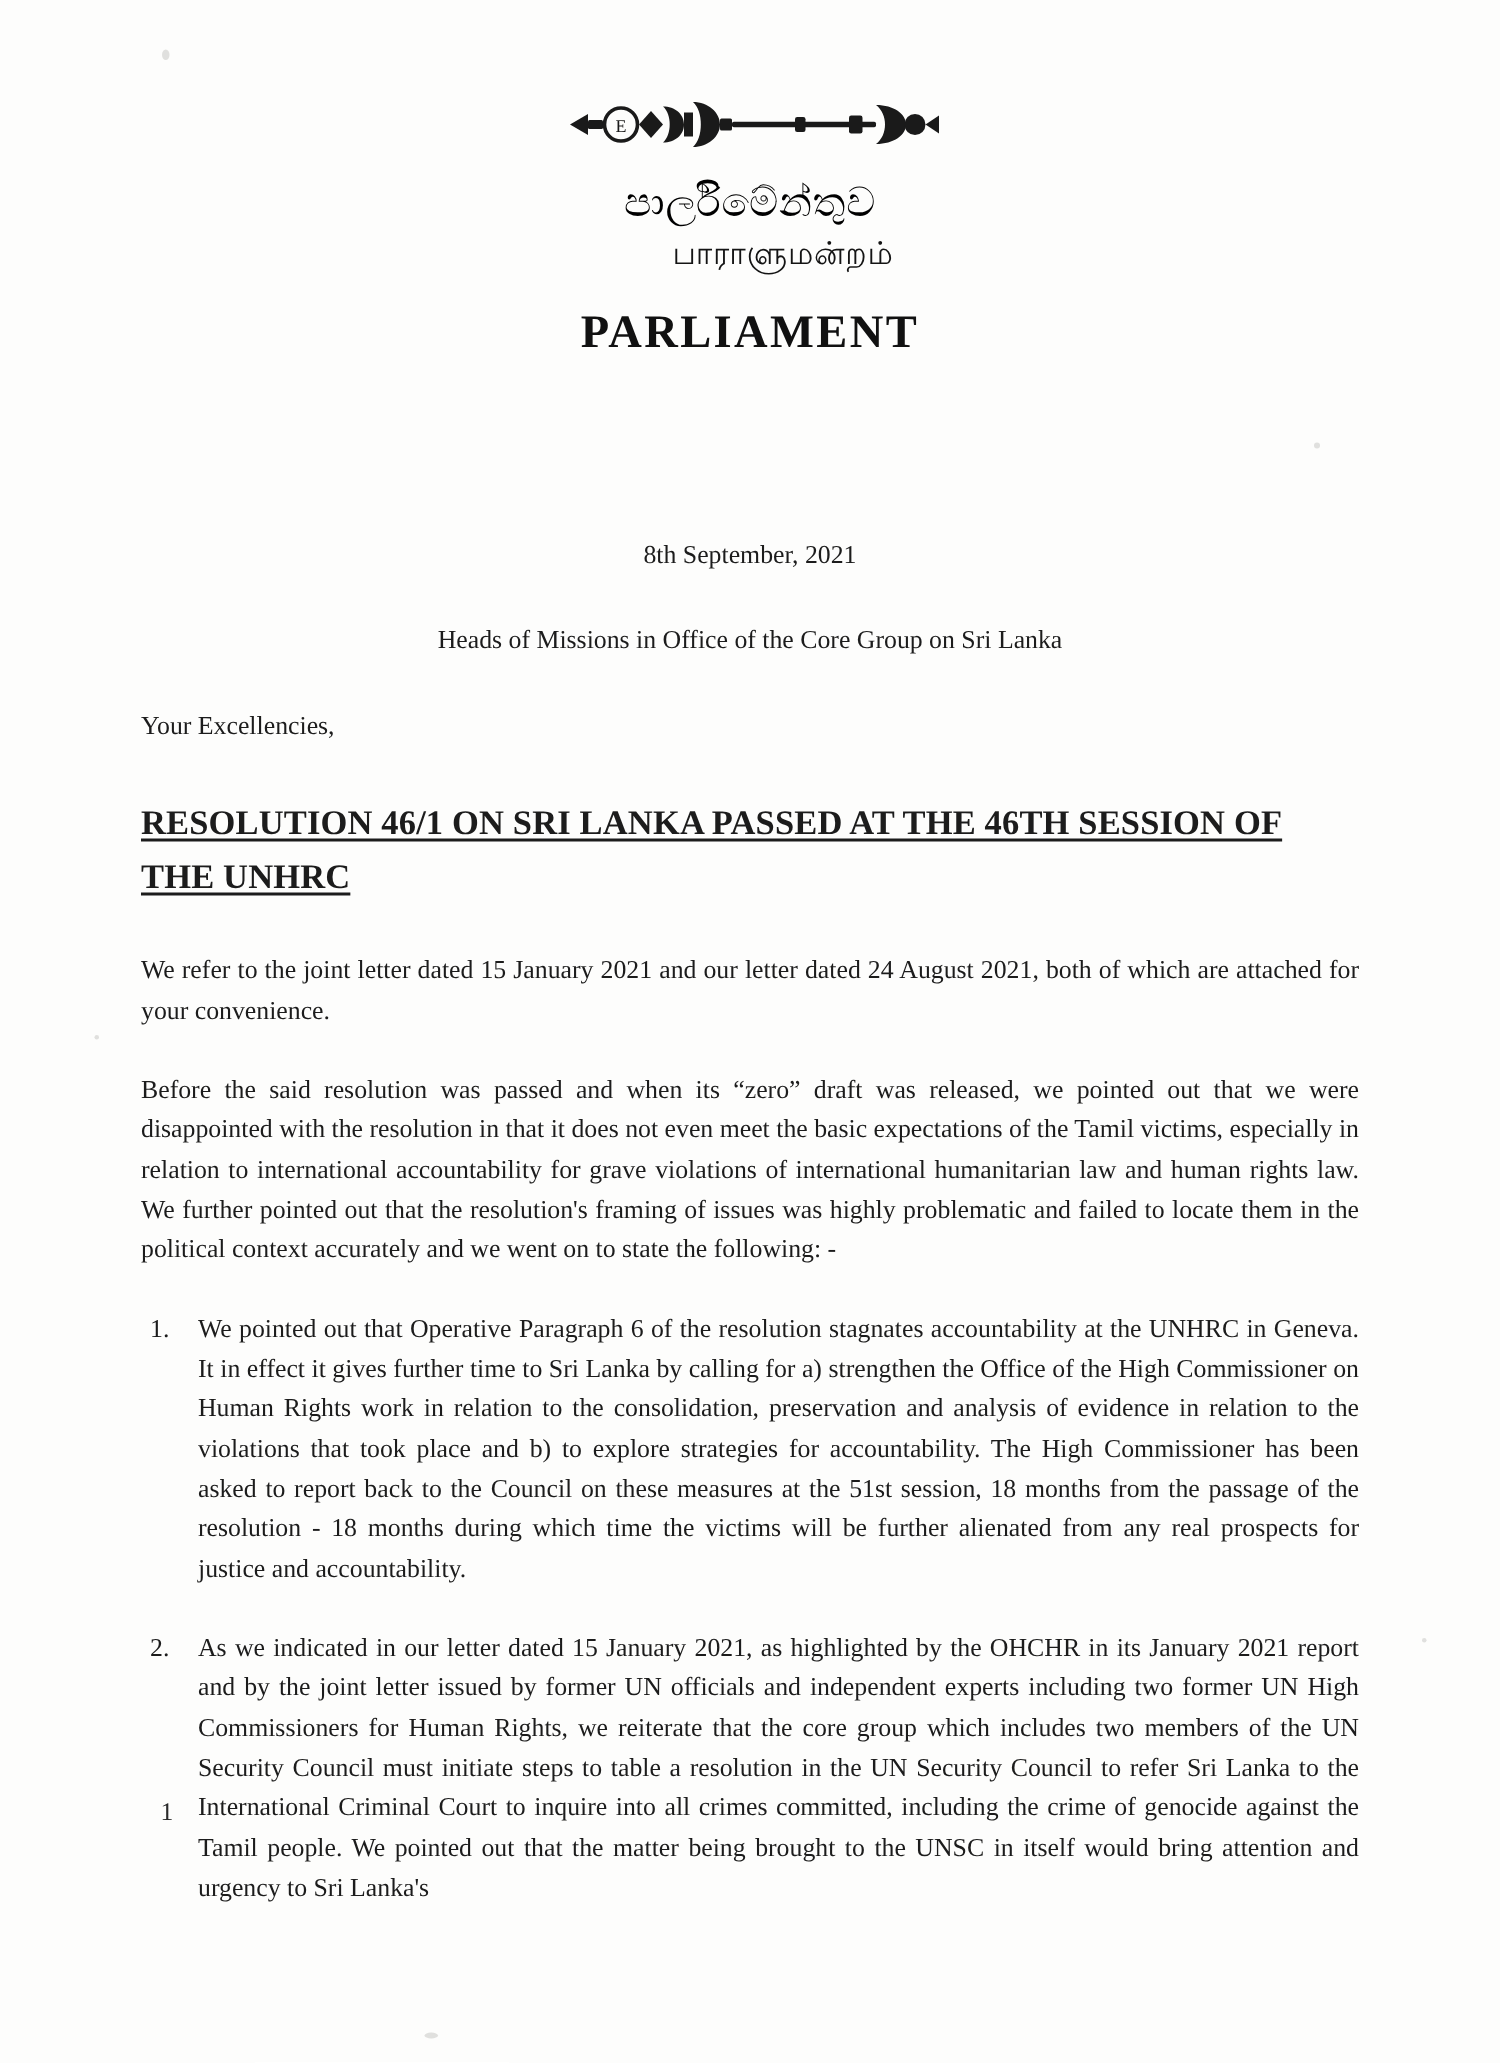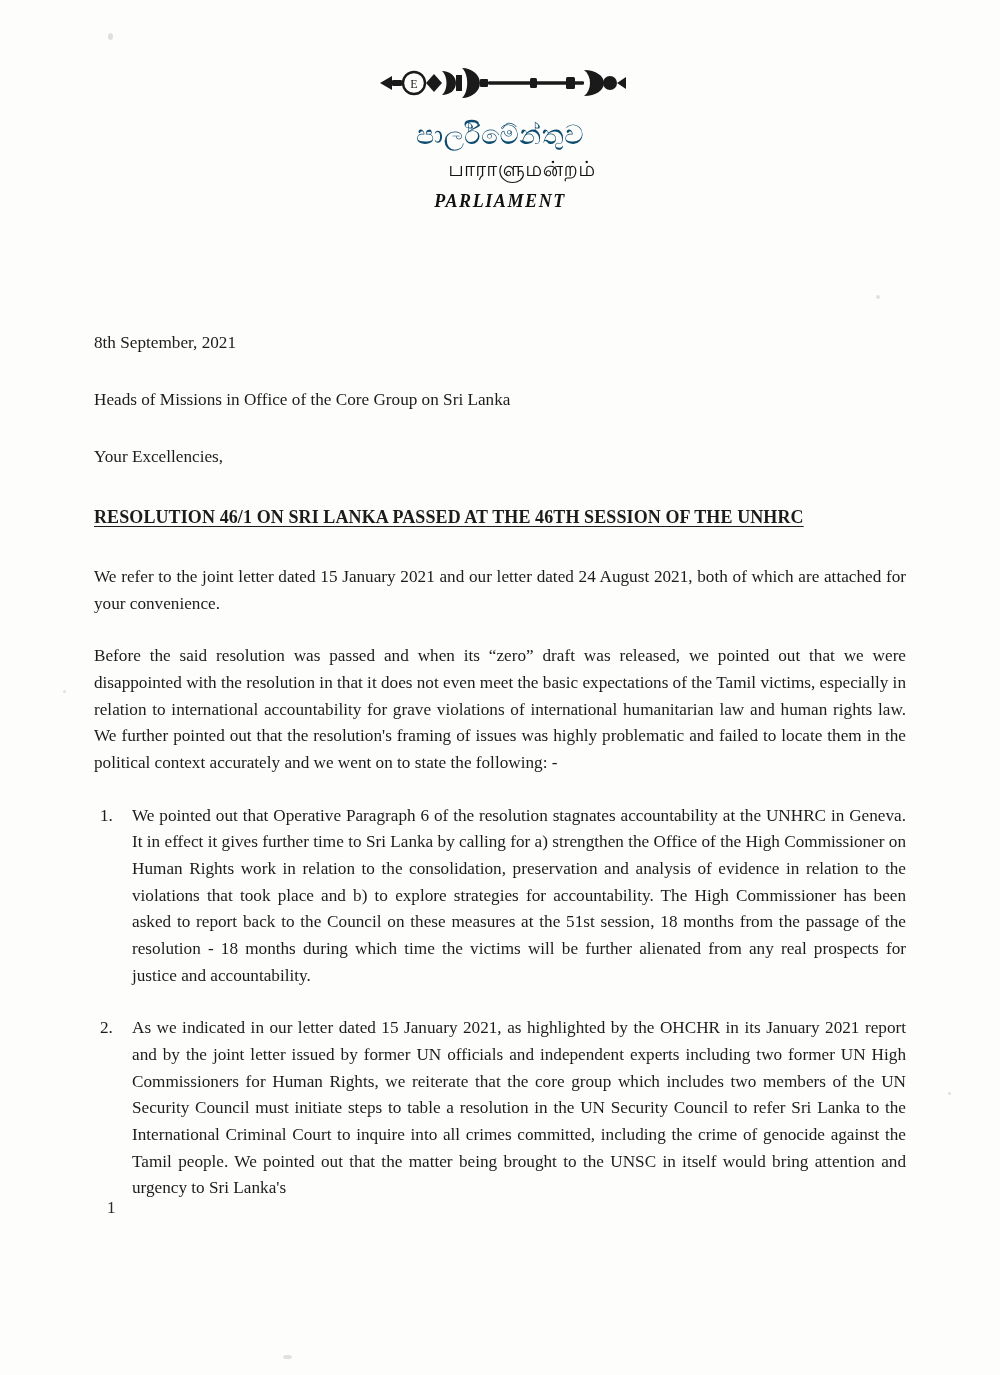--- a/index.html
+++ b/index.html
@@ -34,61 +34,61 @@
   .mace {
     width: 260px;
     height: 42px;
     margin: 0 auto 16px auto;
     display: block;
   }
   .sinhala {
     font-family: Liberation Serif, serif;
     font-size: 27px;
     letter-spacing: .5px;
-    color: #0c4a6e;
+    color: #000000;
     line-height: 1.15;
   }
   .tamil {
     font-family: "DejaVu Sans", sans-serif;
     font-size: 21px;
     letter-spacing: .5px;
     color: #141414;
     margin-top: 6px;
     line-height: 1.15;
     padding-left: 44px;
   }
   .english {
     font-family: "Liberation Serif", serif;
     font-weight: bold;
-    font-size: 18px;
+    font-size: 31px;
     letter-spacing: 1.6px;
-    margin-top: 10px;
+    margin-top: 22px;
     color: #111111;
-    font-style: italic;
   }
   .body-wrap {
     margin: 0 auto;
     width: 812px;
     padding-top: 118px;
     font-size: 17.2px;
     line-height: 1.55;
   }
   .meta-line {
     margin-bottom: 30px;
+    text-align: center;
   }
   .salutation {
     margin-bottom: 34px;
     font-family: Liberation Serif, serif;
   }
   .subject {
     font-weight: bold;
     text-decoration: underline;
     text-underline-offset: 3px;
     letter-spacing: .1px;
-    font-size: 18px;
+    font-size: 23px;
     margin-bottom: 32px;
   }
   p.just {
     text-align: justify;
     margin: 0 0 26px 0;
     hyphens: none;
   }
   ol.points {
     margin: 0;
     padding-left: 0;

